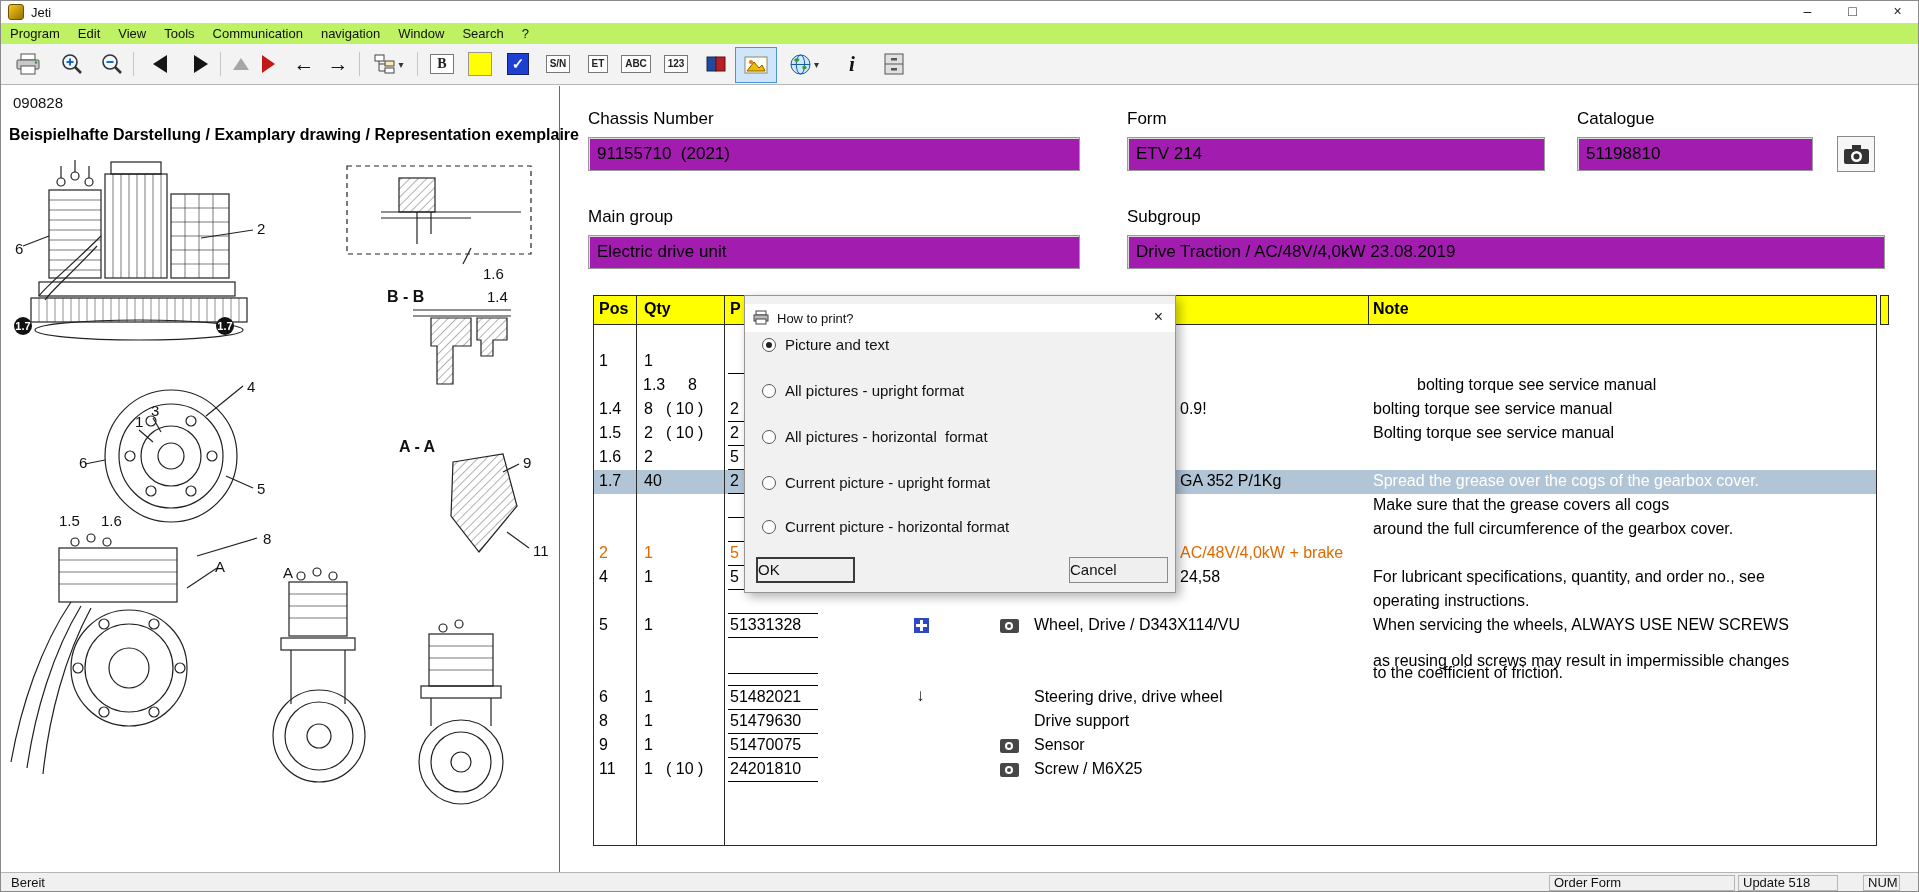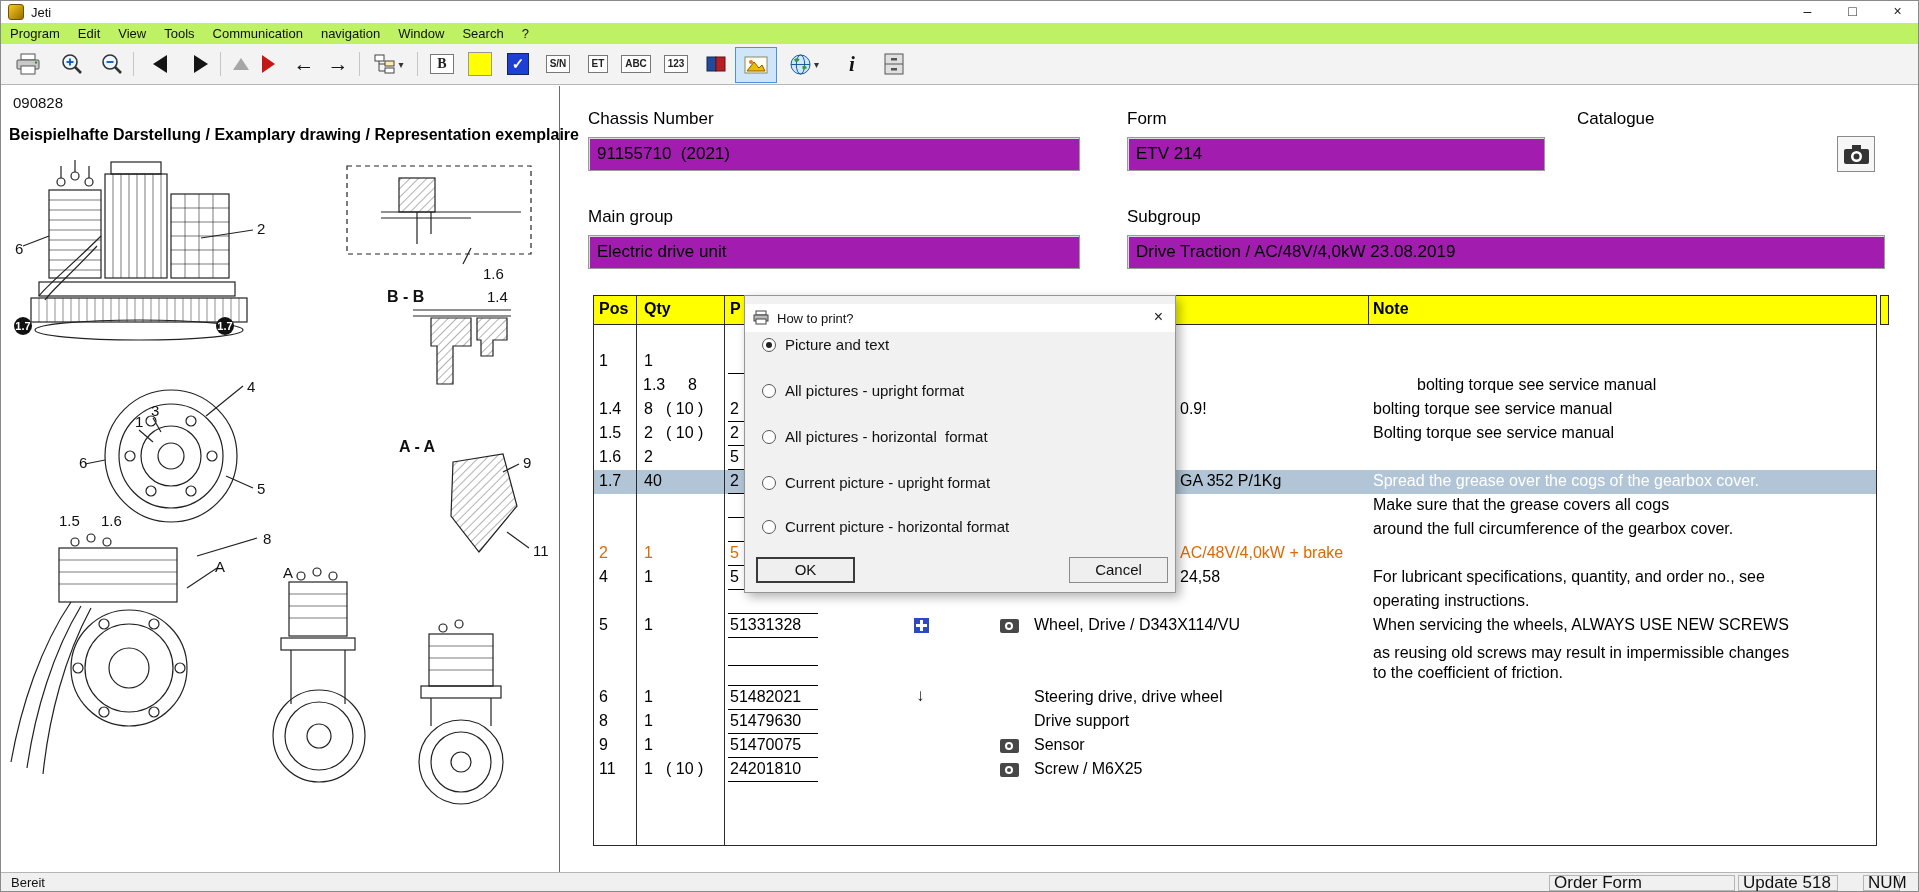--- a/index.html
+++ b/index.html
@@ -82,28 +82,28 @@
   #dlg-titlebar{position:absolute;left:0;top:8px;width:100%;height:28px;background:#fff;}
   #dlg-icon{position:absolute;left:8px;top:6px;}
   #dlg-title-text{position:absolute;left:32px;top:7px;font-size:13px;color:#111;}
   #dlg-close{position:absolute;right:12px;top:4px;font-size:16px;color:#222;}
   .opt{position:absolute;left:17px;height:22px;white-space:nowrap;}
   .radio{display:inline-block;width:14px;height:14px;border:1px solid #555;border-radius:50%;background:#fff;
     vertical-align:-2px;margin-right:9px;position:relative;box-sizing:border-box;}
   .radio.on::after{content:"";position:absolute;left:3px;top:3px;width:6px;height:6px;border-radius:50%;background:#222;}
   .opt-label{font-size:15px;color:#111;white-space:pre;}
   .dlg-btn{position:absolute;height:26px;background:#efefef;border:1px solid #8a8a8a;font-size:15px;color:#111;
-    text-align:center;line-height:24px;box-sizing:border-box;}
+    text-align:left;line-height:24px;box-sizing:border-box;}
   #btn-ok{left:11px;top:261px;width:99px;border:2px solid #3a3a3a;line-height:22px;}
   #btn-cancel{left:324px;top:261px;width:99px;}
 
   
   #statusbar{position:absolute;left:0;top:871px;width:100%;height:21px;background:#f0f0f0;border-top:1px solid #b5b5b5;box-sizing:border-box;font-size:13px;color:#111;}
   #sb-ready{position:absolute;left:10px;top:2px;}
-  .sb-box{position:absolute;top:2px;height:16px;border:1px solid #b5b5b5;box-sizing:border-box;font-size:17px;line-height:14px;padding:0 4px;background:#f0f0f0;}
+  .sb-box{position:absolute;top:2px;height:16px;border:1px solid #b5b5b5;box-sizing:border-box;font-size:13px;line-height:14px;padding:0 4px;background:#f0f0f0;}
   #sb-orderform{left:1548px;width:186px;} #sb-update{left:1737px;width:100px;} #sb-num{left:1862px;width:37px;}
 </style>
 </head>
 <body>
 
 <div id="app">
 
   <div id="titlebar">
     <div id="app-icon"></div>
     <span id="title-text">Jeti</span>
@@ -356,20 +356,21 @@
     </svg>
     <span id="drawing-code">090828</span>
     <span id="drawing-caption">Beispielhafte Darstellung / Examplary drawing / Representation exemplaire</span>
   </div>
 
   <span class="lbl" style="left:587px;top:108px">Chassis Number</span>
   <div class="field" style="left:587px;top:136px;width:492px">91155710  (2021)</div>
   <span class="lbl" style="left:1126px;top:108px">Form</span>
   <div class="field" style="left:1126px;top:136px;width:418px">ETV 214</div>
   <span class="lbl" style="left:1576px;top:108px">Catalogue</span>
+  <div class="field" style="left:1576px;top:136px;width:236px">51198810</div>
   <div id="photo-btn">
     <svg width="27" height="21" viewBox="0 0 27 21">
         <rect x="1" y="5" width="25" height="15" rx="2" fill="#333"></rect>
         <rect x="9" y="1" width="9" height="5" fill="#333"></rect>
         <circle cx="13.5" cy="12.5" r="5.5" fill="#fff"></circle>
         <circle cx="13.5" cy="12.5" r="3" fill="#333"></circle>
       </svg>
   </div>
   <span class="lbl" style="left:587px;top:206px">Main group</span>
   <div class="field" style="left:587px;top:234px;width:492px">Electric drive unit</div>
@@ -460,21 +461,21 @@
         <div class="row" style="top: 288px;">
           <span class="c c-pos">5</span>
           <span class="c c-qty">1</span>
           <span class="c c-part">51331328</span>
           <span class="c c-desc">Wheel, Drive / D343X114/VU</span>
           <span class="c c-note">When servicing the wheels, ALWAYS USE NEW SCREWS</span>
           <span class="c-ul"></span>
           <span class="ic ic-service"></span>
           <span class="ic ic-picture"></span>
         </div>
-        <div class="row" style="top: 316px;">
+        <div class="row" style="top: 324px;">
           <span class="c c-note">as reusing old screws may result in impermissible changes</span>
           <span class="c-ul"></span>
         </div>
         <div class="row" style="top: 336px;">
           <span class="c c-note">to the coefficient of friction.</span>
           <span class="c-ul"></span>
         </div>
         <div class="row" style="top: 360px;">
           <span class="c c-pos">6</span>
           <span class="c c-qty">1</span>

